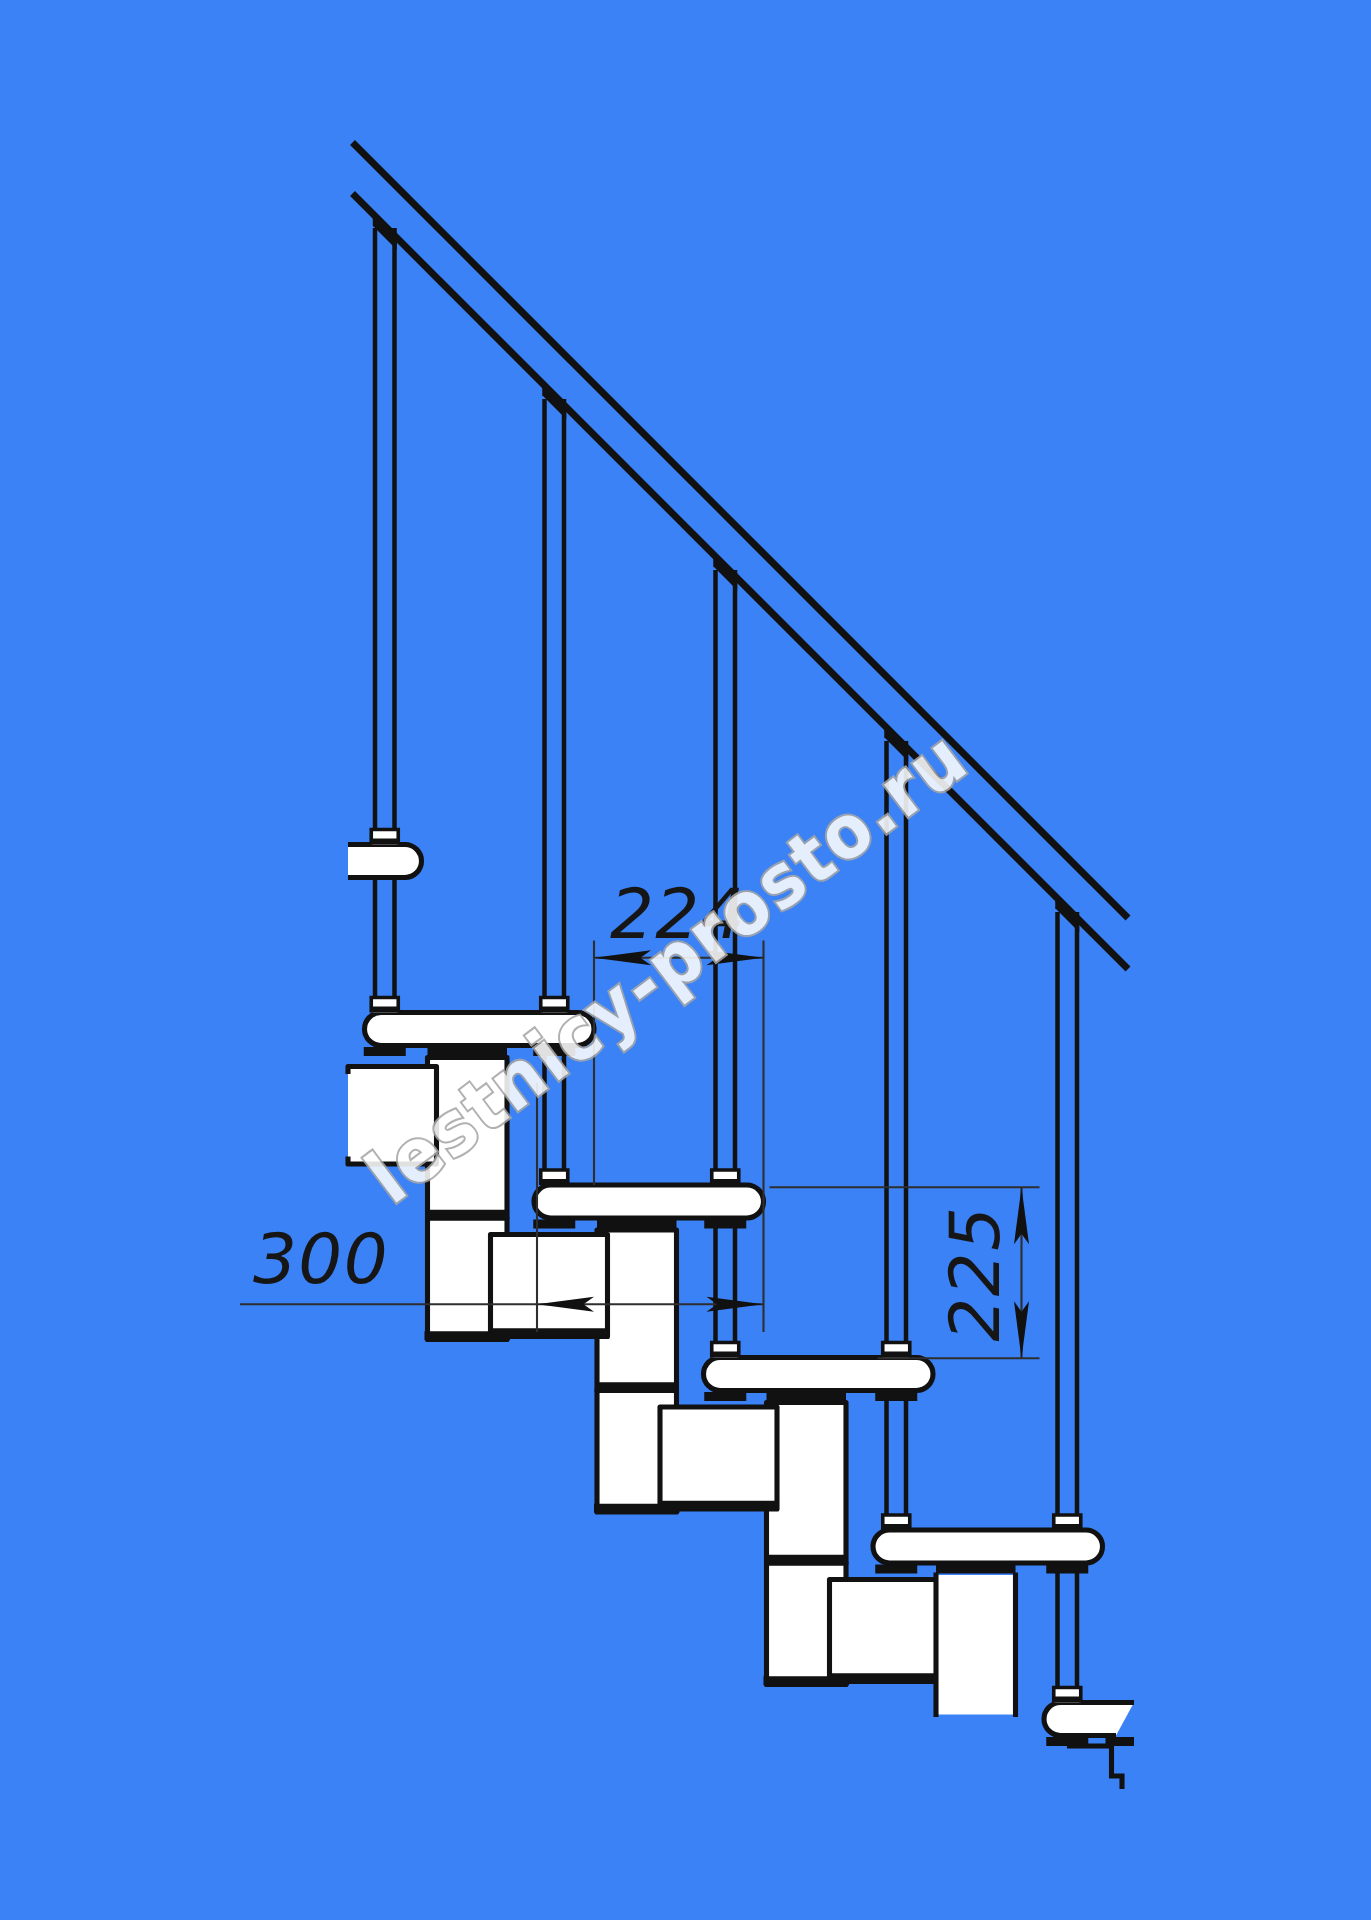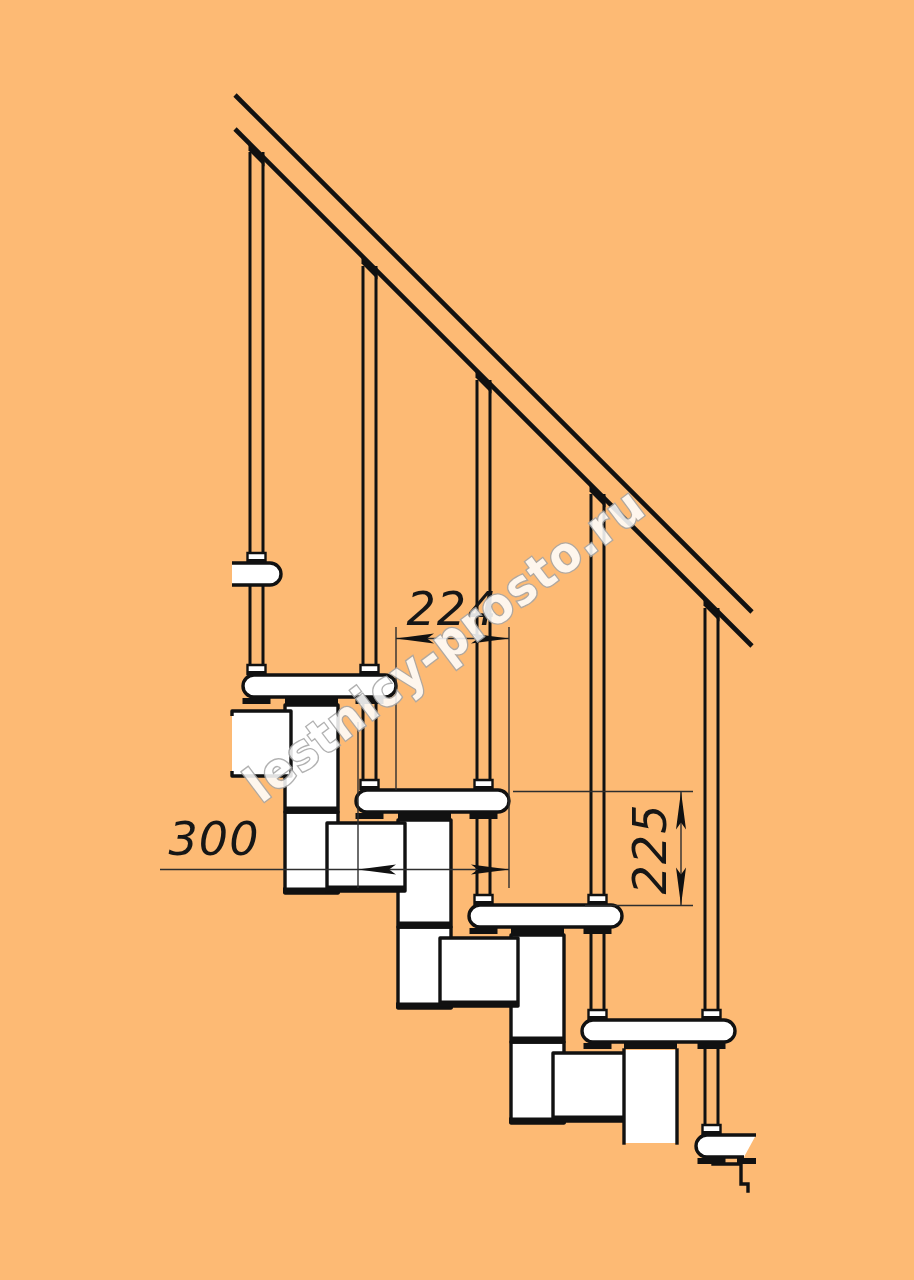--- a/index.html
+++ b/index.html
@@ -8,21 +8,21 @@
     background: #ffffff;
     width: 914px;
     height: 1280px;
     overflow: hidden;
     font-family: "DejaVu Sans", sans-serif;
   }
   #stage {
     position: relative;
     width: 914px;
     height: 1280px;
-    background: #fdba74;
+    background: #3b82f6;
   }
   svg { display: block; }
   .heavy   { stroke: #111111; stroke-width: 3.4; fill: none; stroke-linecap: square; }
   .heavy-f { stroke: #111111; stroke-width: 3.4; fill: #ffffff; stroke-linejoin: round; }
   .rail    { stroke: #111111; stroke-width: 4.6; fill: none; stroke-linecap: butt; }
   .bal     { stroke: #111111; stroke-width: 3;   fill: none; }
   .thickb  { stroke: #111111; stroke-width: 6;   fill: none; }
   .blackf  { fill: #111111; stroke: none; }
   .dim     { stroke: #2e2e2e; stroke-width: 1.4; fill: none; }
   .dimtext {

